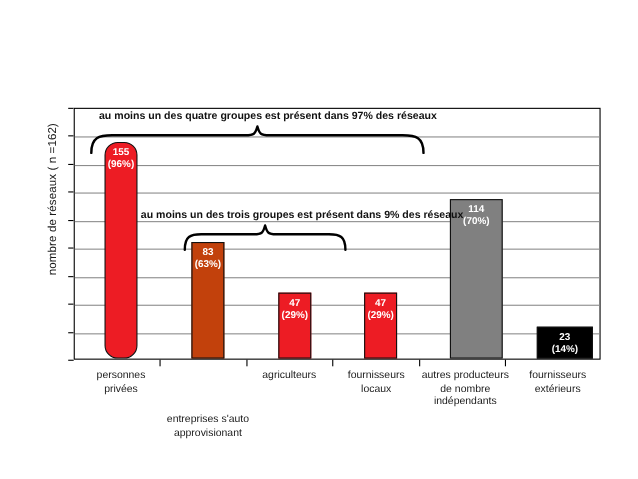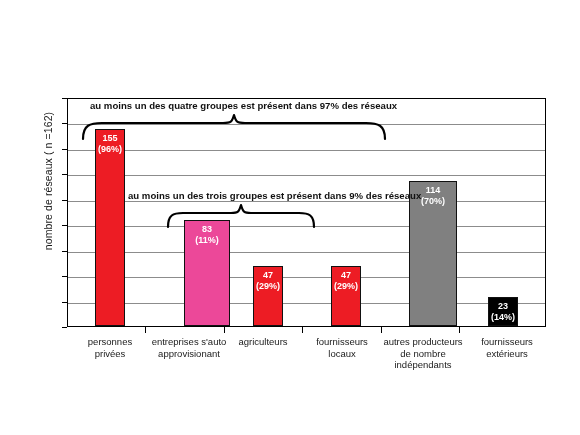--- a/index.html
+++ b/index.html
@@ -143,31 +143,31 @@
   <div class="plot-area">
     <div class="gridline" style="top:25px;"></div>
     <div class="gridline" style="top:51px;"></div>
     <div class="gridline" style="top:76px;"></div>
     <div class="gridline" style="top:102px;"></div>
     <div class="gridline" style="top:127px;"></div>
     <div class="gridline" style="top:153px;"></div>
     <div class="gridline" style="top:178px;"></div>
     <div class="gridline" style="top:204px;"></div>
 
-    <div class="bar light-text" style="left:27px;  width:30px; height:197px; background:#ed1c24;">
+    <div class="bar light-text" style="left:27px;  width:30px; height:197px; background:#ed1c24;border-radius:12px;">
       <span class="bar-labels">
         <span class="bar-value">155</span>
         <span class="bar-pct">(96%)</span>
       </span>
     </div>
 
-    <div class="bar light-text" style="left:116px; width:46px; height:106px; background:#ec4899;">
+    <div class="bar light-text" style="left:106px; width:30px; height:106px; background:#c2410c;">
       <span class="bar-labels">
         <span class="bar-value">83</span>
-        <span class="bar-pct">(11%)</span>
+        <span class="bar-pct">(63%)</span>
       </span>
     </div>
 
     <div class="bar light-text" style="left:185px; width:30px; height:60px; background:#ed1c24;">
       <span class="bar-labels">
         <span class="bar-value">47</span>
         <span class="bar-pct">(29%)</span>
       </span>
     </div>
 
@@ -178,41 +178,41 @@
       </span>
     </div>
 
     <div class="bar light-text" style="left:341px; width:48px; height:145px; background:#808080;">
       <span class="bar-labels">
         <span class="bar-value">114</span>
         <span class="bar-pct">(70%)</span>
       </span>
     </div>
 
-    <div class="bar light-text" style="left:420px; width:30px; height:29px; background:#000000;">
+    <div class="bar light-text" style="left:420px; width:51px; height:29px; background:#000000;">
       <span class="bar-labels">
         <span class="bar-value">23</span>
         <span class="bar-pct">(14%)</span>
       </span>
     </div>
   </div>
 
   <div>
     <div class="xtick" style="left:145px;"></div>
     <div class="xtick" style="left:224px;"></div>
     <div class="xtick" style="left:302px;"></div>
     <div class="xtick" style="left:381px;"></div>
     <div class="xtick" style="left:459px;"></div>
   </div>
 
   <div class="cat-label" style="left:62px; width:96px;">
     <div>personnes</div>
     <div>privées</div>
   </div>
-  <div class="cat-label" style="left:139px; width:100px;">
+  <div class="cat-label" style="left:139px; width:100px;margin-top:40px;">
     <div>entreprises s'auto</div>
     <div>approvisionant</div>
   </div>
   <div class="cat-label" style="left:222px; width:82px;">
     <div>agriculteurs</div>
   </div>
   <div class="cat-label" style="left:301px; width:82px;">
     <div>fournisseurs</div>
     <div>locaux</div>
   </div>

